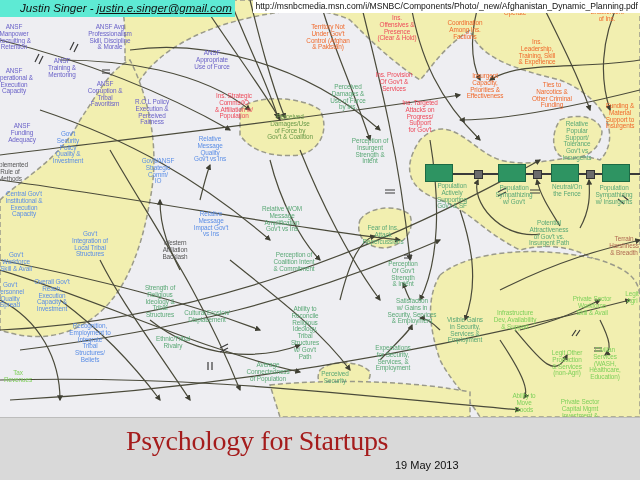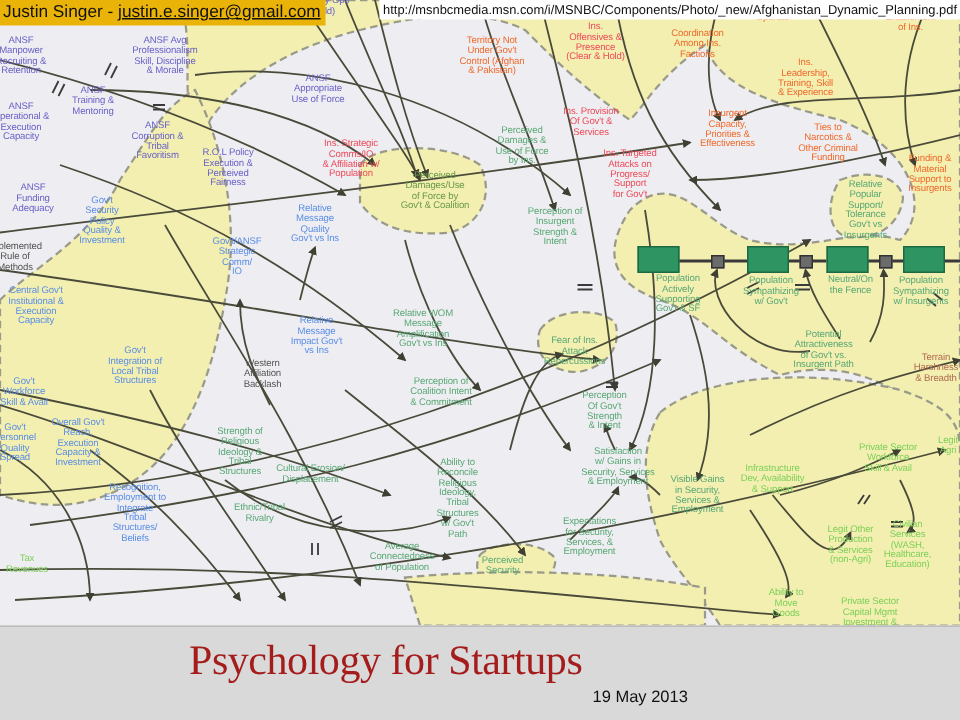--- a/index.html
+++ b/index.html
@@ -11,21 +11,21 @@
   .c-blue { color:#5b8ee6; }
   .c-orange { color:#f06a2c; }
   .c-red { color:#ee4a5a; }
   .c-green { color:#5aa876; }
   .c-lime { color:#7ed05a; }
   .c-dkgreen { color:#6a9a4a; }
   .c-gray { color:#555; }
   .c-brown { color:#b06a52; }
   .stock { position:absolute; width:26px; height:16px; background:#2e9462; border:1px solid #1c6a44; }
   .valve { position:absolute; width:7px; height:7px; background:#6b6b6b; border:1px solid #333; }
-  #author { position:absolute; left:0; top:0; background:#eab308; padding:1px 3px 2px 2px; font-size:11.5px; color:#111; line-height:14px; }
+  #author { position:absolute; left:0; top:0; background:#5eead4; padding:1px 3px 2px 20px; font-size:11.5px; color:#111; line-height:14px;font-style:italic; }
   #author .email { text-decoration:underline; }
   #url { position:absolute; right:0; top:0; background:#fff; padding:1px 2px; font-size:8.6px; color:#111; line-height:11px; }
   #footer { position:absolute; left:0; top:417px; width:640px; height:63px; background:#d9d9d9; border-top:1px solid #bdbdbd; }
   #title { position:absolute; left:126px; top:418px; font-family:"Liberation Serif", serif; font-size:28px; color:#a51c1c; line-height:46px; letter-spacing:-0.3px; }
   #date { position:absolute; left:395px; top:459px; font-size:11px; color:#111; line-height:13px; }
 </style>
 </head>
 <body>
 
 <div id="diagram">

